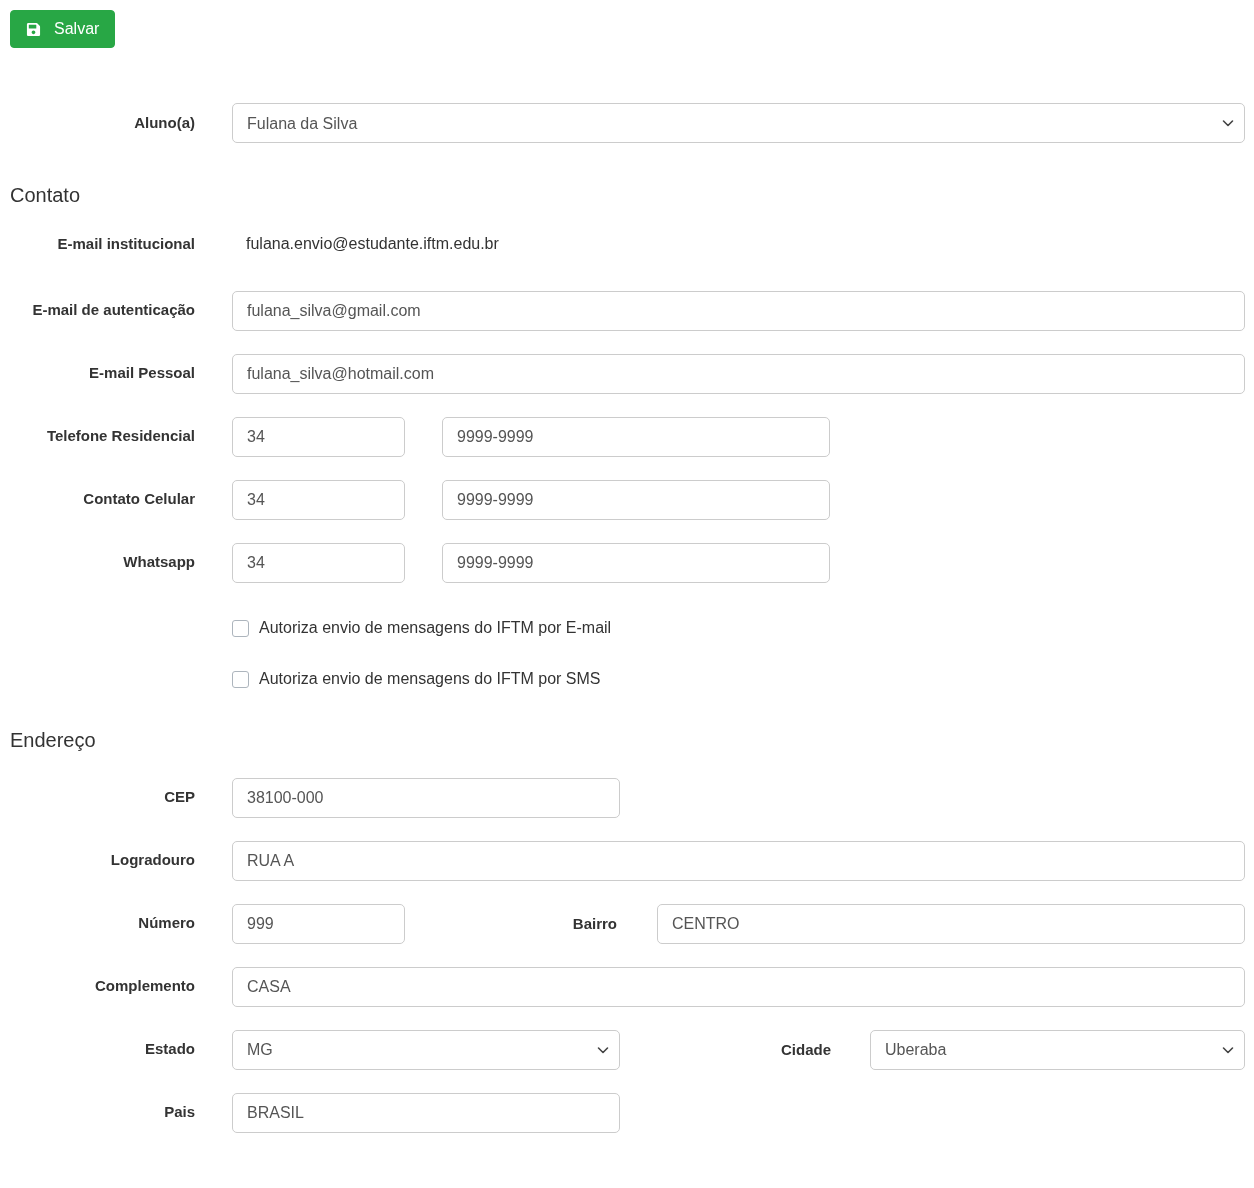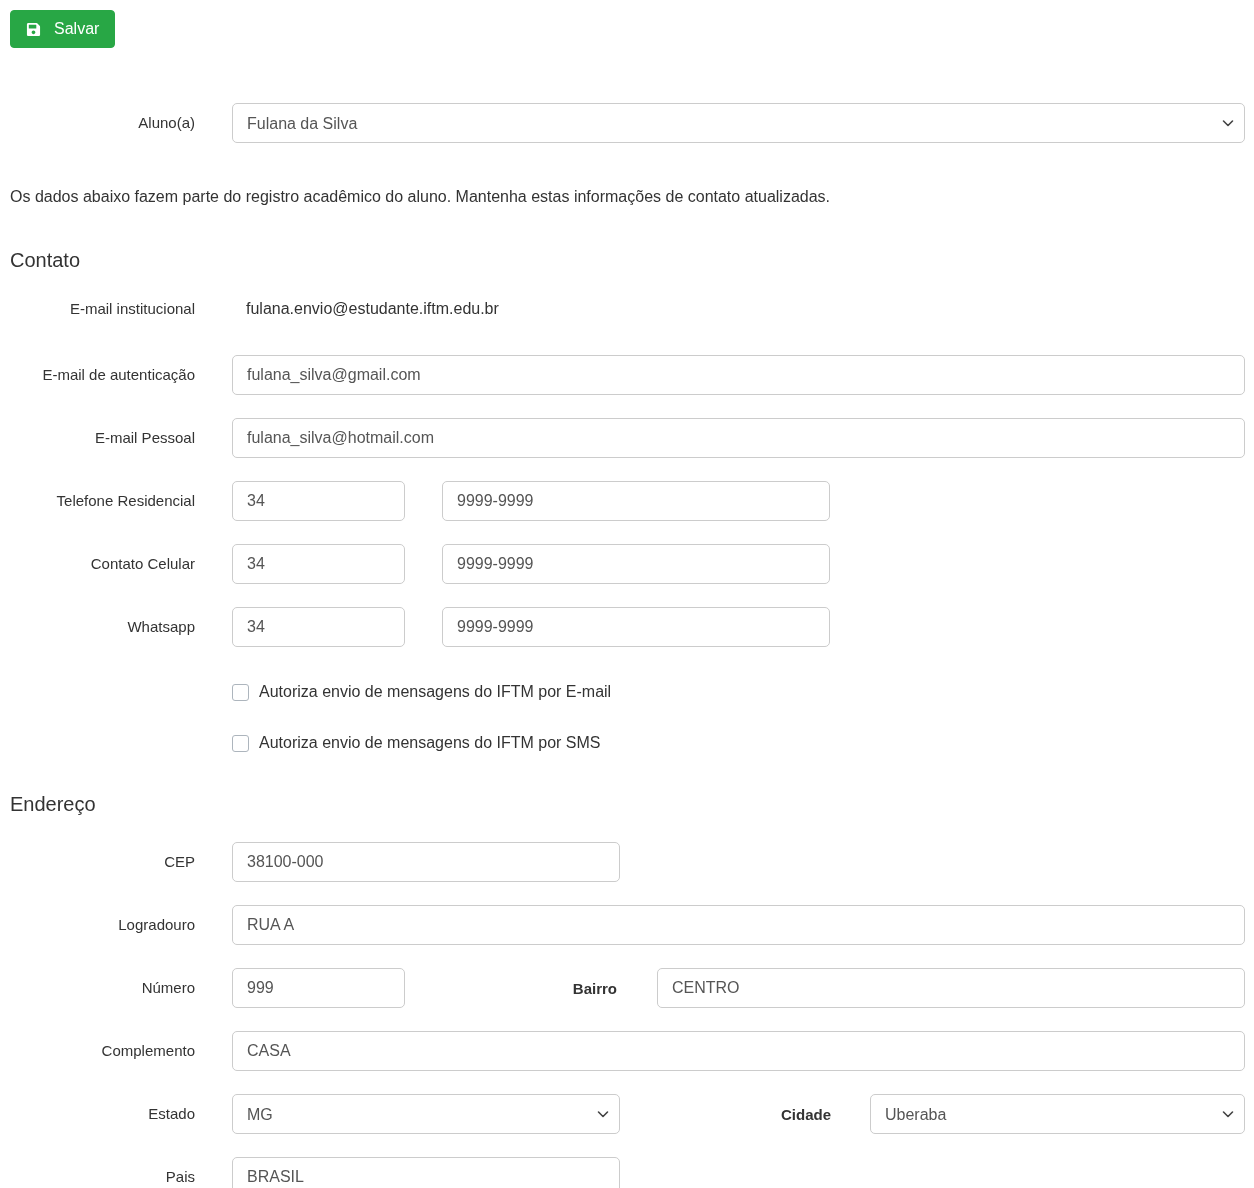--- a/index.html
+++ b/index.html
@@ -18,21 +18,21 @@
     border-radius: 4px; padding: 0 15px; height: 38px;
     font-size: 16px; font-family: inherit; cursor: pointer;
   }
   .btn-save .icon { display: inline-flex; }
 
   
   .form { margin-top: 55px; }
   .row { display: flex; align-items: center; margin-bottom: 23px; }
   .lbl {
     flex: 0 0 185px; width: 185px; text-align: right;
-    font-weight: normal; font-size: 15px; color: #333; line-height: 1.5;
+    font-weight: bold; font-size: 15px; color: #333; line-height: 1.5;
   }
   .ctrl { flex: 1; display: flex; align-items: center; margin-left: 37px; min-width: 0; }
 
   input.txt {
     height: 40px; width: 100%; border: 1px solid #ccc; border-radius: 5px;
     padding: 0 14px; font-size: 16px; color: #555; background: #fff;
     font-family: inherit; outline: none;
   }
   .w-sm { flex: 0 0 173px; width: 173px; }
   .w-md { flex: 0 0 388px; width: 388px; }
@@ -103,21 +103,20 @@
           </select>
           <span class="chevron">
             <svg width="12" height="10" viewBox="0 0 12 10">
                 <path d="M1.5 3 L6 7.5 L10.5 3" fill="none" stroke="#444" stroke-width="1.6" stroke-linecap="round" stroke-linejoin="round"></path>
               </svg>
           </span>
         </div>
       </div>
     </div>
 
-    <p class="intro">Os dados abaixo fazem parte do registro acadêmico do aluno. Mantenha estas informações de contato atualizadas.</p>
 
     <h2 class="section-h">Contato</h2>
 
     <div class="row mb-35">
       <div class="lbl">E-mail institucional</div>
       <div class="ctrl">
         <span class="static-val">fulana.envio@estudante.iftm.edu.br</span>
       </div>
     </div>
 

